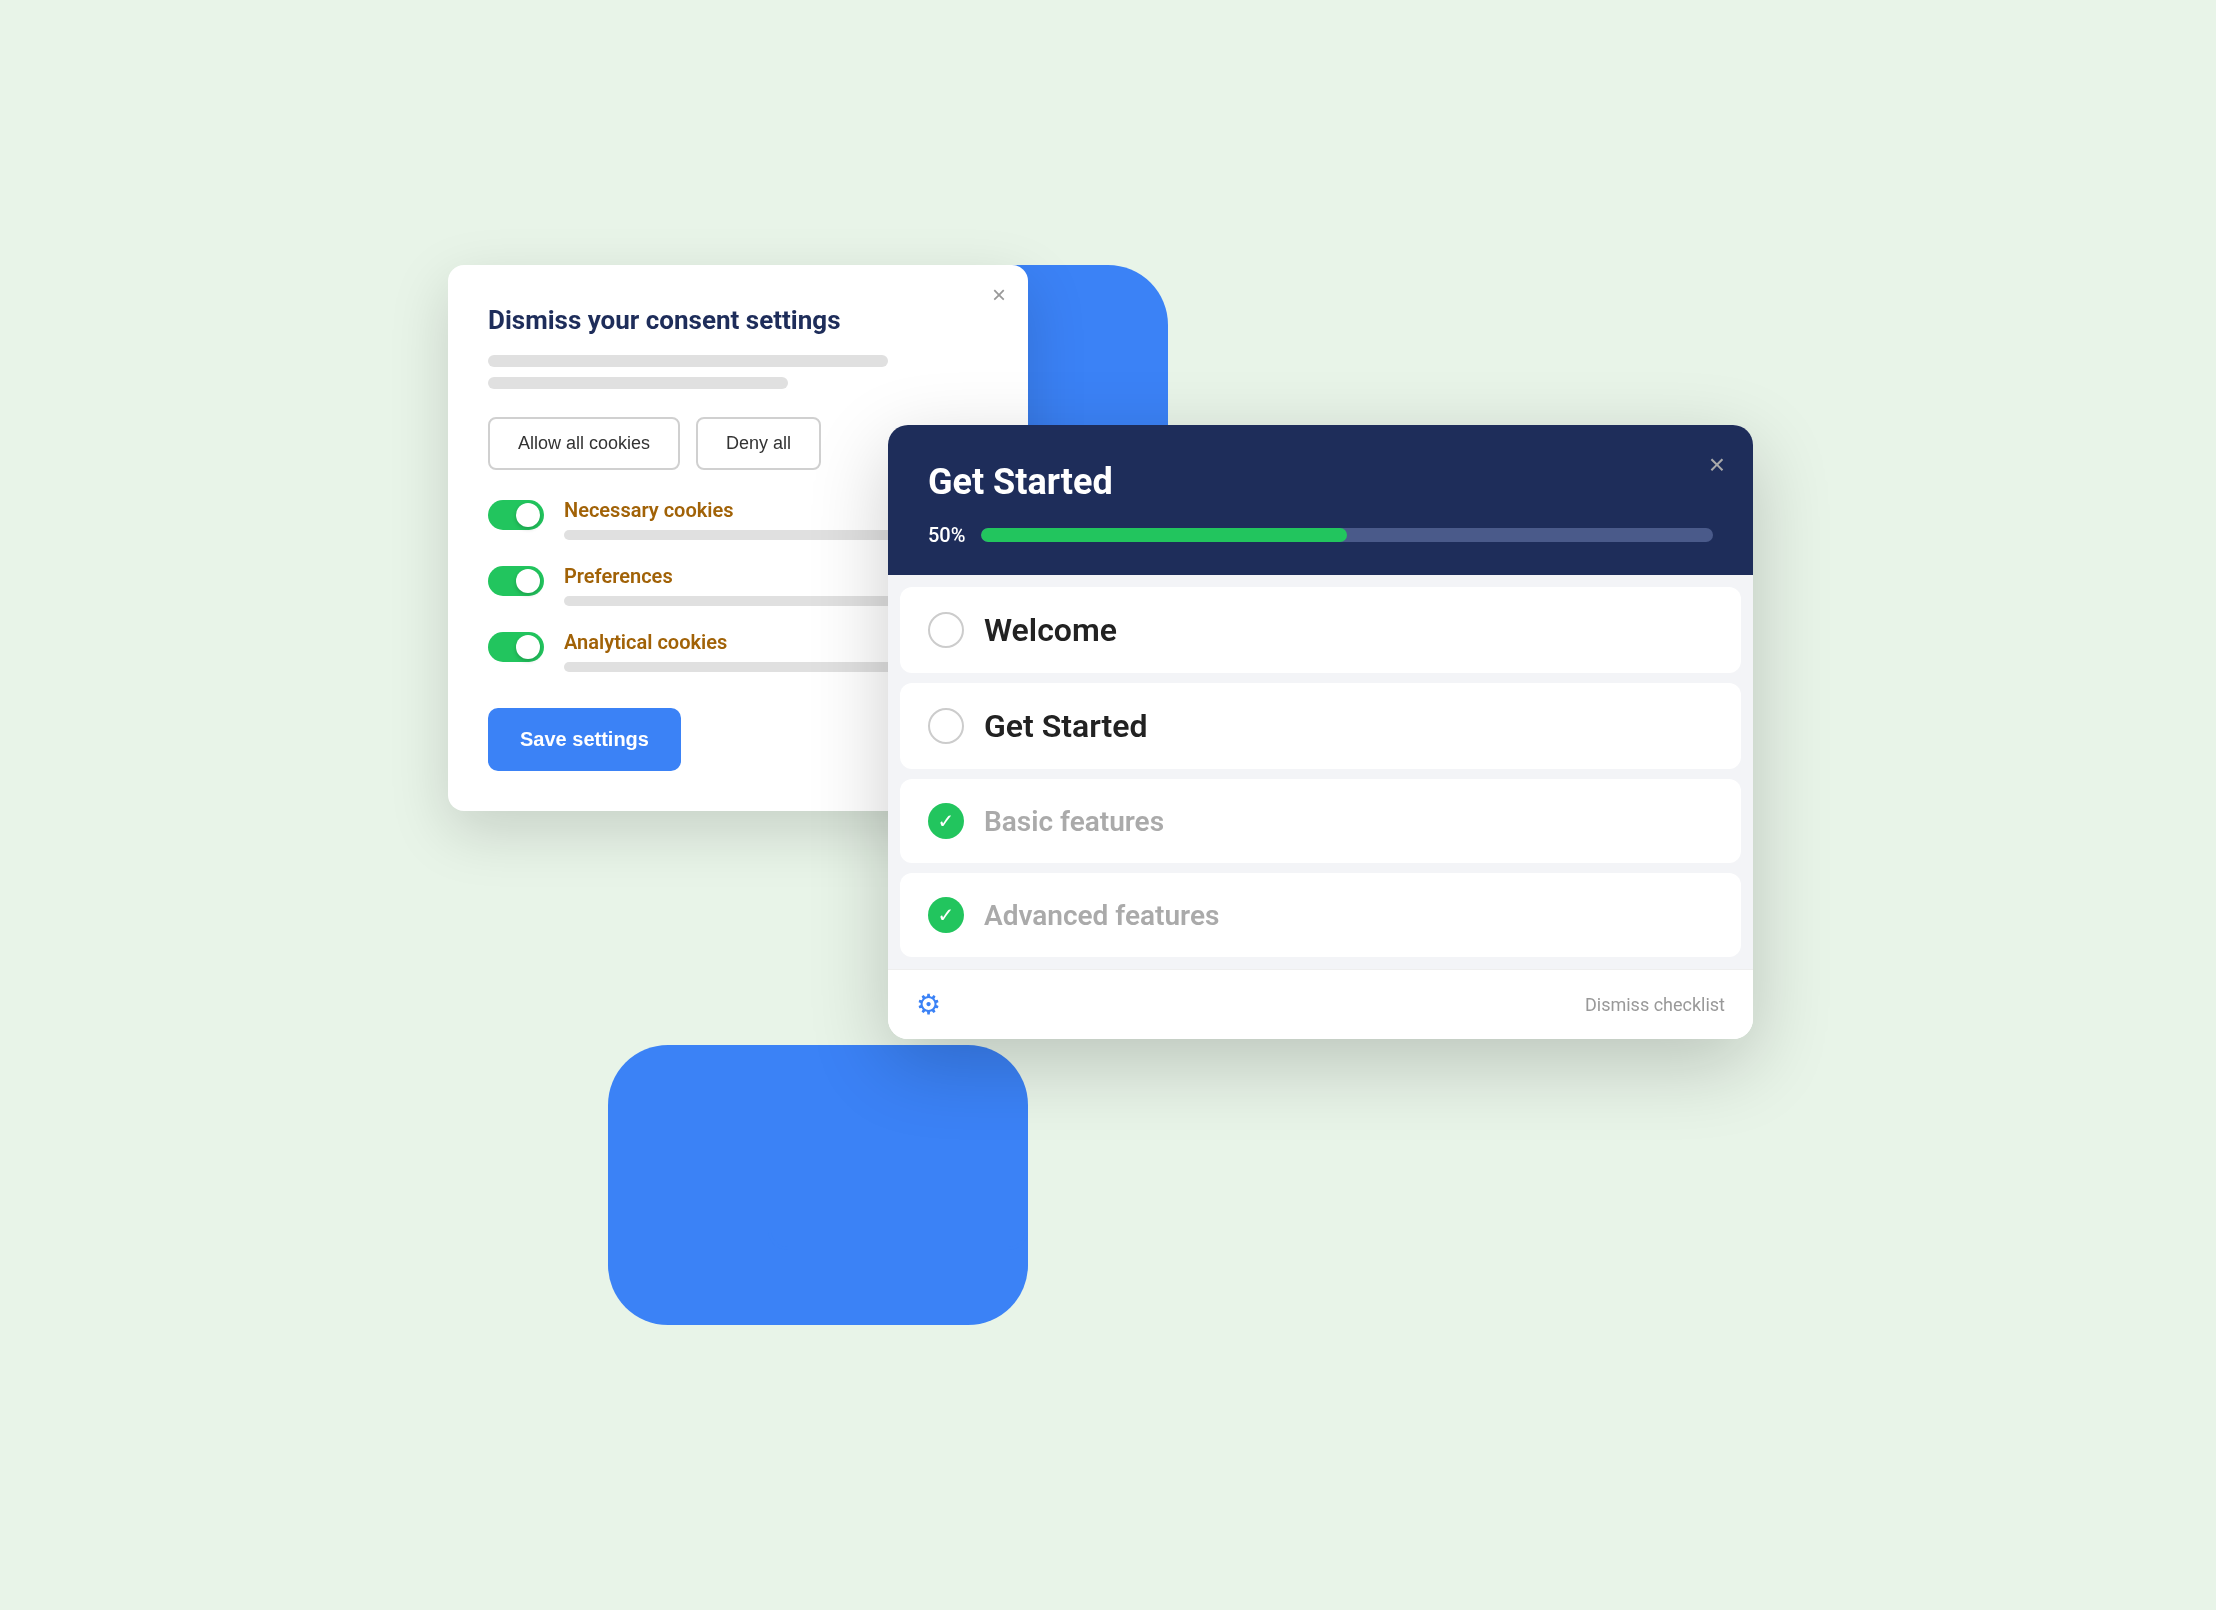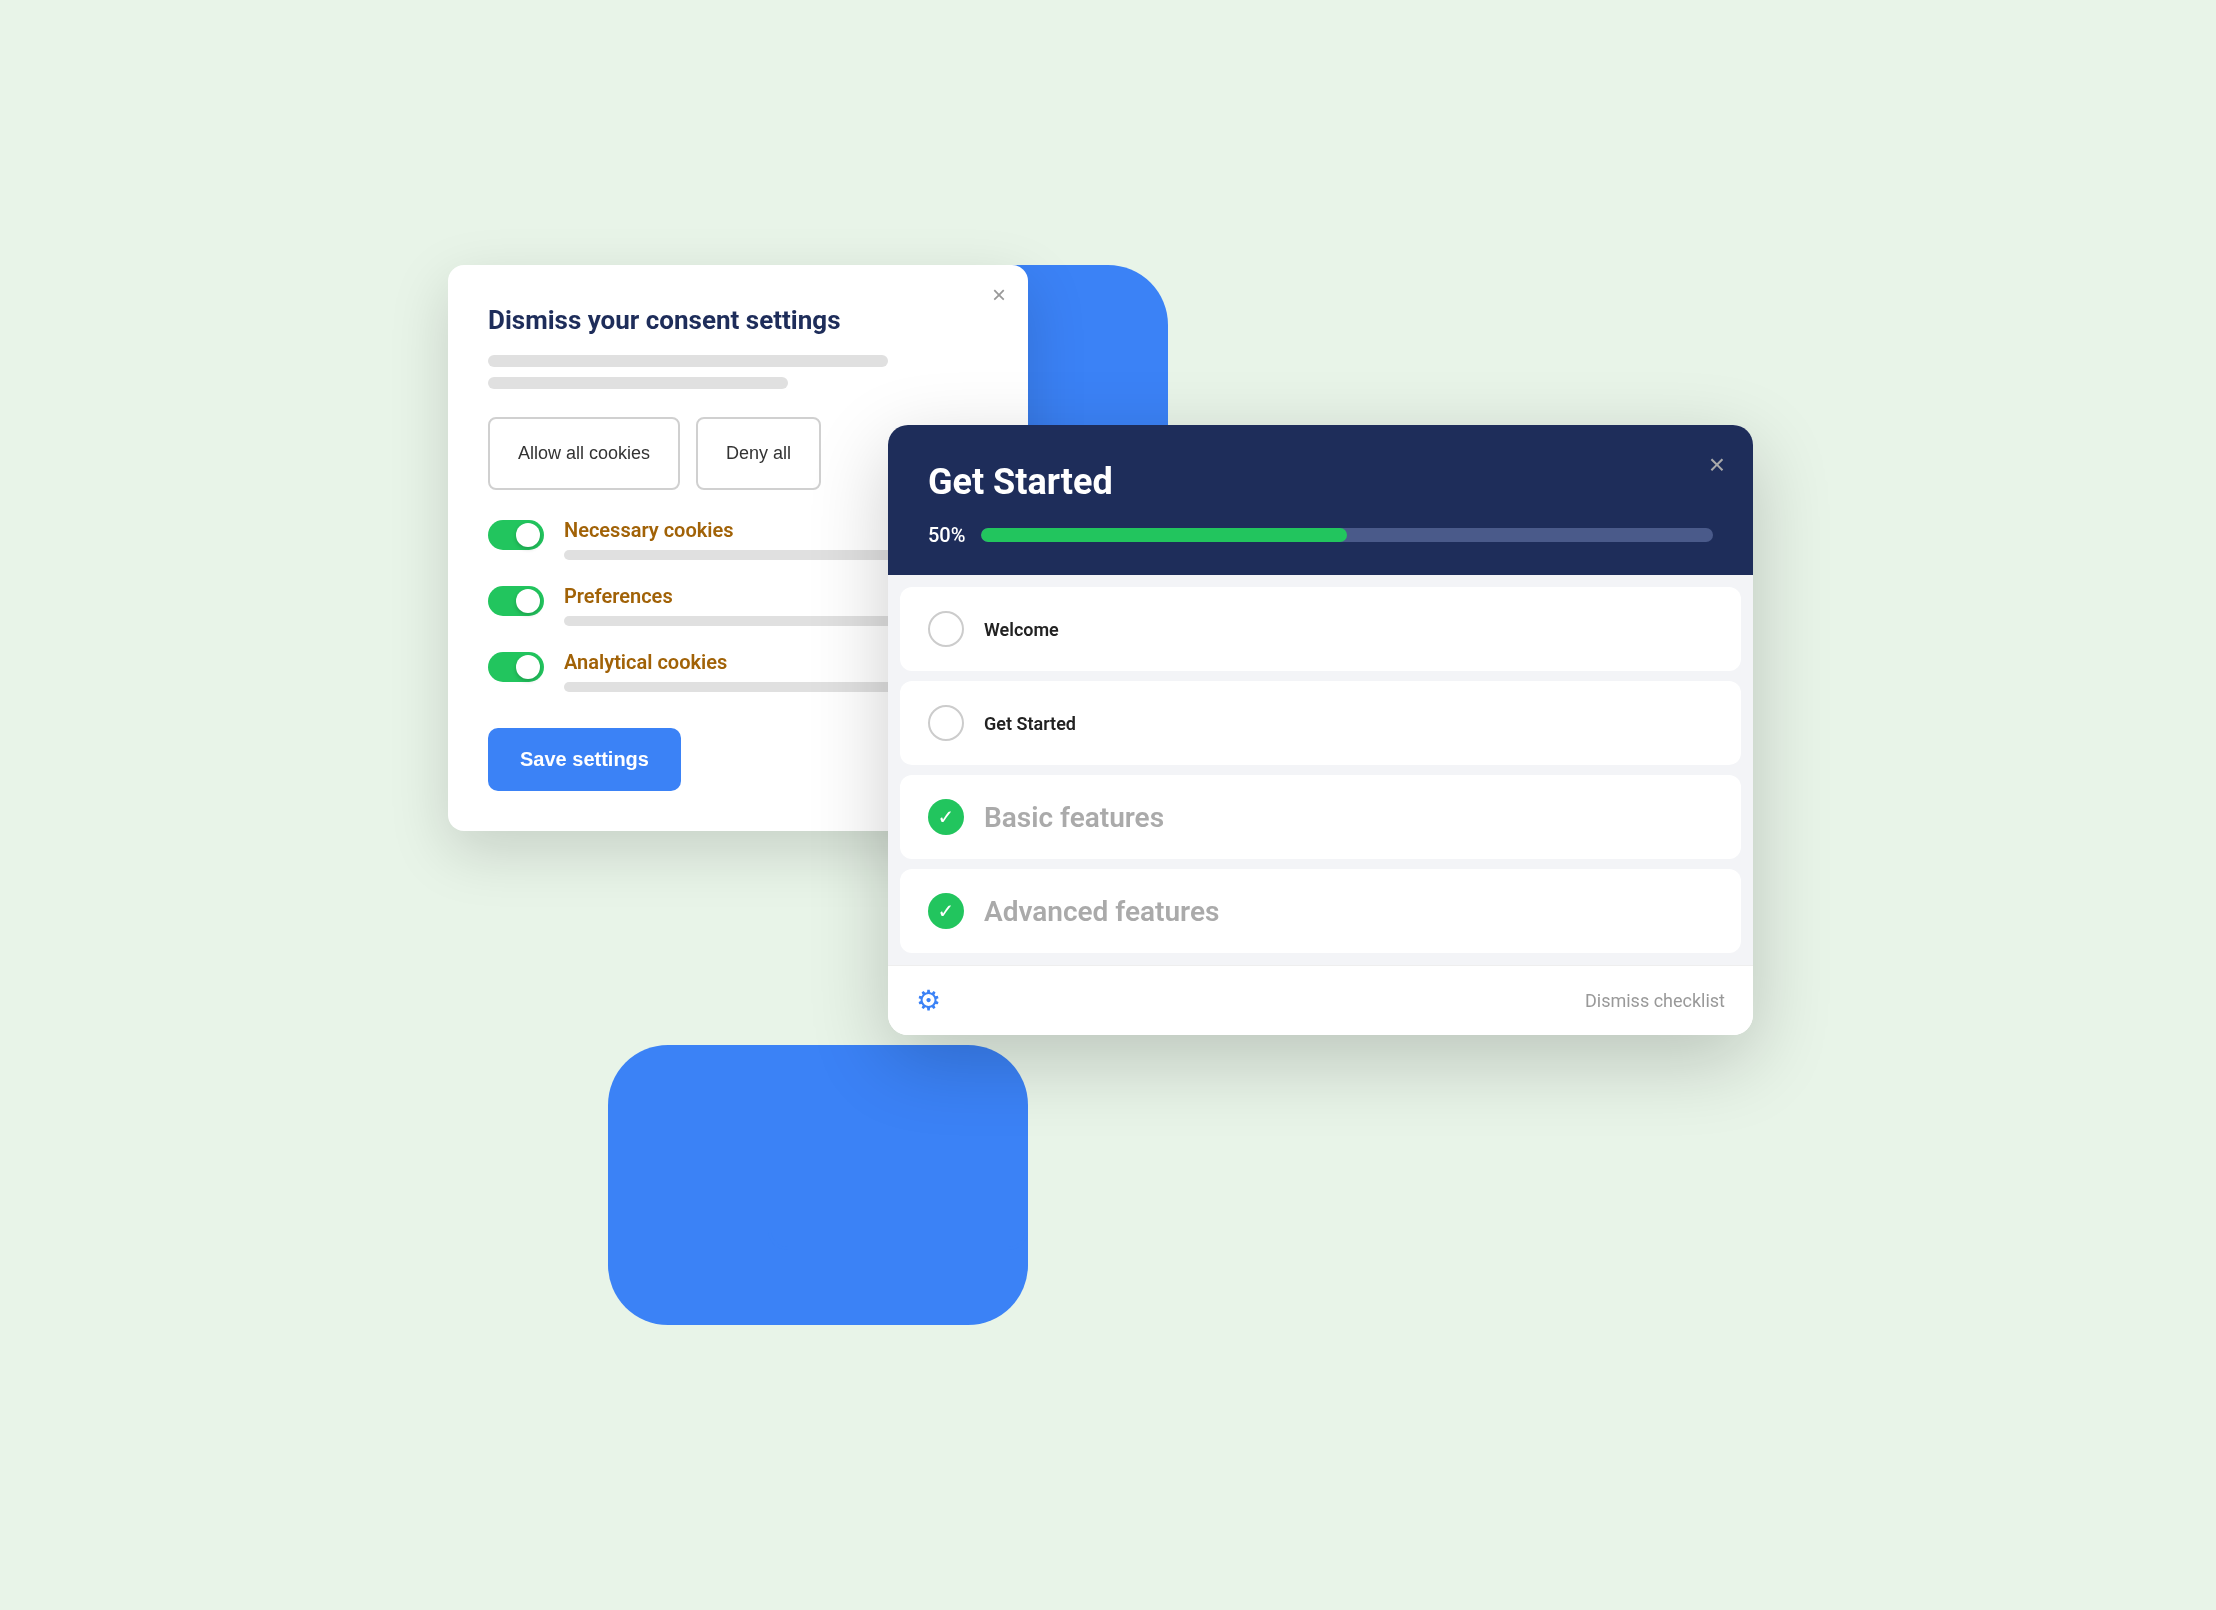--- a/index.html
+++ b/index.html
@@ -87,21 +87,21 @@
     .text-line-long { width: 80%; }
     .text-line-medium { width: 60%; }
 
     .cookie-btn-row {
       display: flex;
       gap: 16px;
       margin: 28px 0;
     }
 
     .btn-outline {
-      padding: 24px 28px;
+      padding: 14px 28px;
       border: 2px solid #d0d0d0;
       background: #fff;
       border-radius: 8px;
       font-size: 18px;
       font-weight: 500;
       color: #333;
       cursor: pointer;
     }
 
     .toggle-row {
@@ -277,21 +277,21 @@
       border-radius: 50%;
       flex-shrink: 0;
       display: flex;
       align-items: center;
       justify-content: center;
       color: #fff;
       font-size: 20px;
     }
 
     .gs-item-label {
-      font-size: 18px;
+      font-size: 32px;
       font-weight: 600;
       color: #222;
     }
 
     .gs-item-label-done {
       font-size: 28px;
       font-weight: 600;
       color: #aaa;
     }
 

